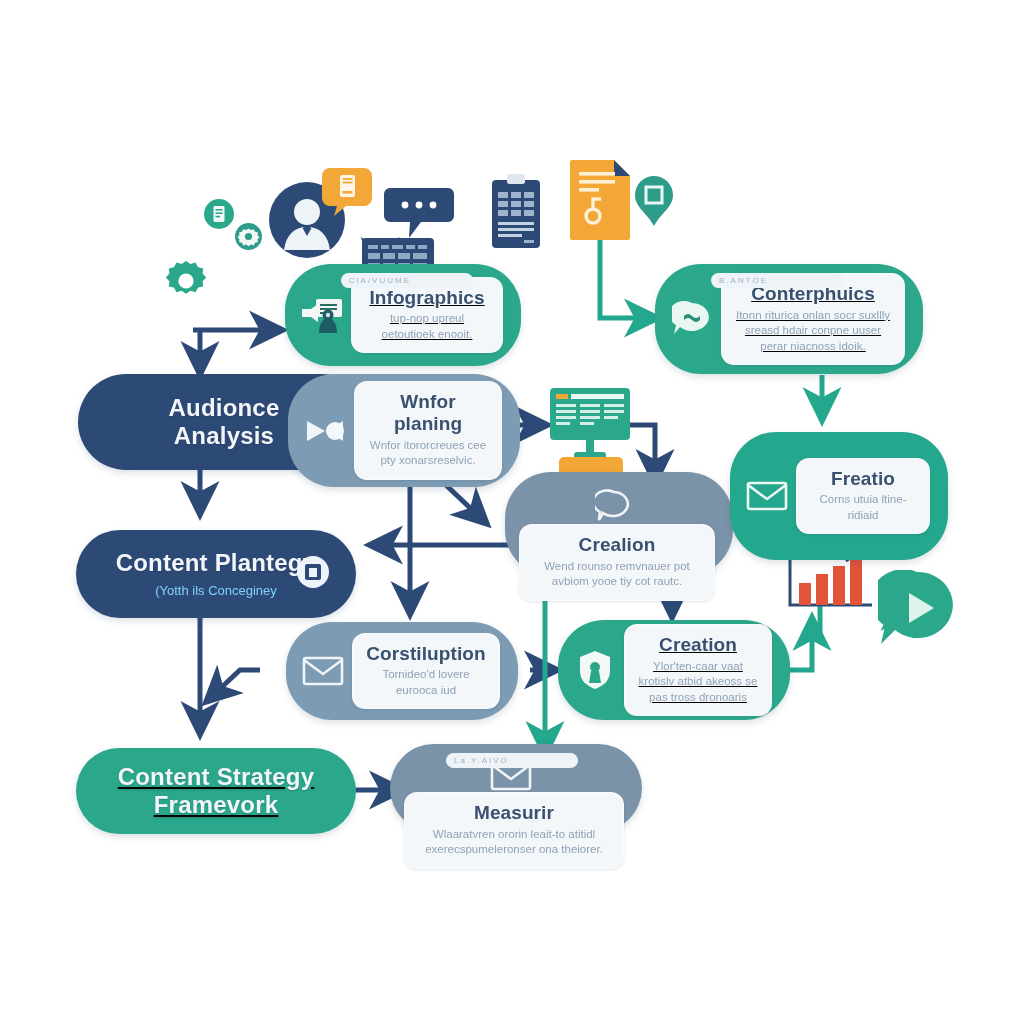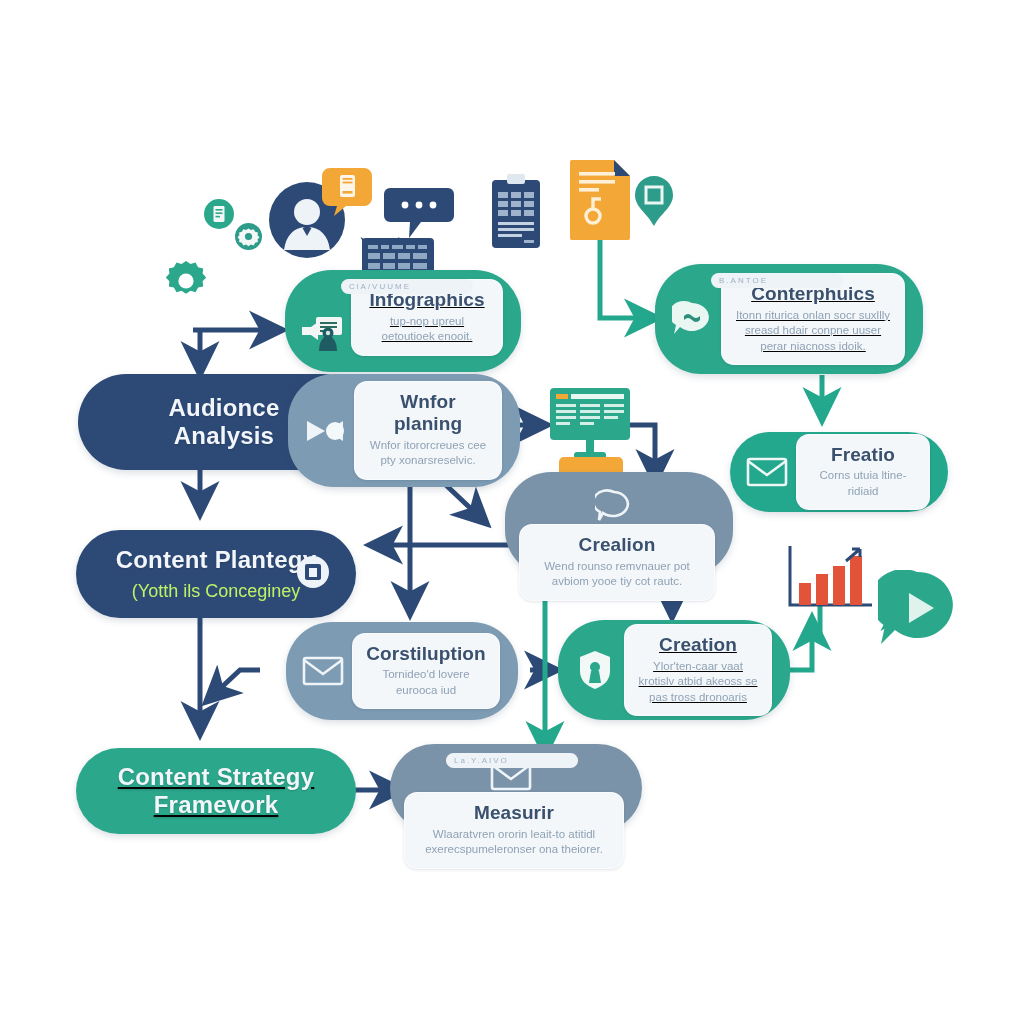--- a/index.html
+++ b/index.html
@@ -28,21 +28,21 @@
   .node.slate{background:#7d9bb3;}
   .node.slate-d{background:#7b93a8;flex-direction:column;}
 
   
   .plain{justify-content:center;text-align:center;flex-direction:column;}
   .plain .t{
     color:#f2f6fa;font-size:24px;font-weight:700;line-height:1.18;
     letter-spacing:.2px;text-shadow:0 1px 2px rgba(0,0,0,.18);
   }
   .plain .s{
-    color:#bef264;font-size:18px;font-weight:400;line-height:1.25;margin-top:6px;
+    color:#7dd3fc;font-size:13px;font-weight:400;line-height:1.25;margin-top:6px;
   }
 
   
   .card-node{padding:16px 18px 16px 14px;}
   .ico{
     width:46px;min-width:46px;height:46px;margin-right:6px;
     display:flex;align-items:center;justify-content:center;
   }
   .card{
     flex:1;background:#f4f7fa;border-radius:13px;
@@ -278,21 +278,21 @@
     </svg>
   </div>
 
   <div class="deco" style="left:878px;top:570px;">
     <svg width="78" height="78" viewBox="0 0 78 78">
       <path fill="#2ba88c" d="M39 2 a35 33 0 1 1 -22 58 l-14 14 4 -18 a33 31 0 0 1 32 -54z"></path>
       <path fill="#dff2ec" d="M31 23 L56 38 L31 53 Z"></path>
     </svg>
   </div>
 
-  <div class="node teal card-node" style="left:285px;top:270px;width:236px;height:102px;align-items:flex-end;">
+  <div class="node teal card-node" style="left:285px;top:264px;width:236px;height:102px;">
     <div class="tag">ClA/VUUME</div>
     <div class="ico">
       <svg width="44" height="40" viewBox="0 0 44 40">
         <rect x="16" y="4" width="26" height="18" rx="2" fill="#f2f7f6"></rect>
         <g fill="#2d6e63">
             <rect x="20" y="9" width="17" height="2"></rect>
             <rect x="20" y="13" width="17" height="2"></rect>
             <rect x="20" y="17" width="11" height="2"></rect>
           </g>
         <path fill="#f2f7f6" d="M2 14 h9 l7 -5 v18 l-7 -5 h-9z"></path>
@@ -345,21 +345,21 @@
       <svg width="38" height="36" viewBox="0 0 38 36">
         <path fill="none" stroke="#eef4f8" stroke-width="2.6" d="M19 4 a15 12 0 1 1 -11 21 l-4 7 1 -8 a13 11 0 0 1 14 -20z"></path>
       </svg>
     </div>
     <div class="card">
       <div class="h">Crealion</div>
       <div class="b">Wend rounso remvnauer pot avbiom yooe tiy cot rautc.</div>
     </div>
   </div>
 
-  <div class="node teal2 card-node" style="left:730px;top:432px;width:218px;height:80px;">
+  <div class="node teal2 card-node" style="left:730px;top:432px;width:218px;height:128px;">
     <div class="ico">
       <svg width="42" height="32" viewBox="0 0 42 32">
         <rect x="2" y="3" width="38" height="26" rx="2" fill="none" stroke="#eef7f4" stroke-width="2.6"></rect>
         <path d="M2 5 L21 19 L40 5" fill="none" stroke="#eef7f4" stroke-width="2.6"></path>
       </svg>
     </div>
     <div class="card">
       <div class="h">Freatio</div>
       <div class="b">Corns utuia ltine-ridiaid</div>
     </div>

